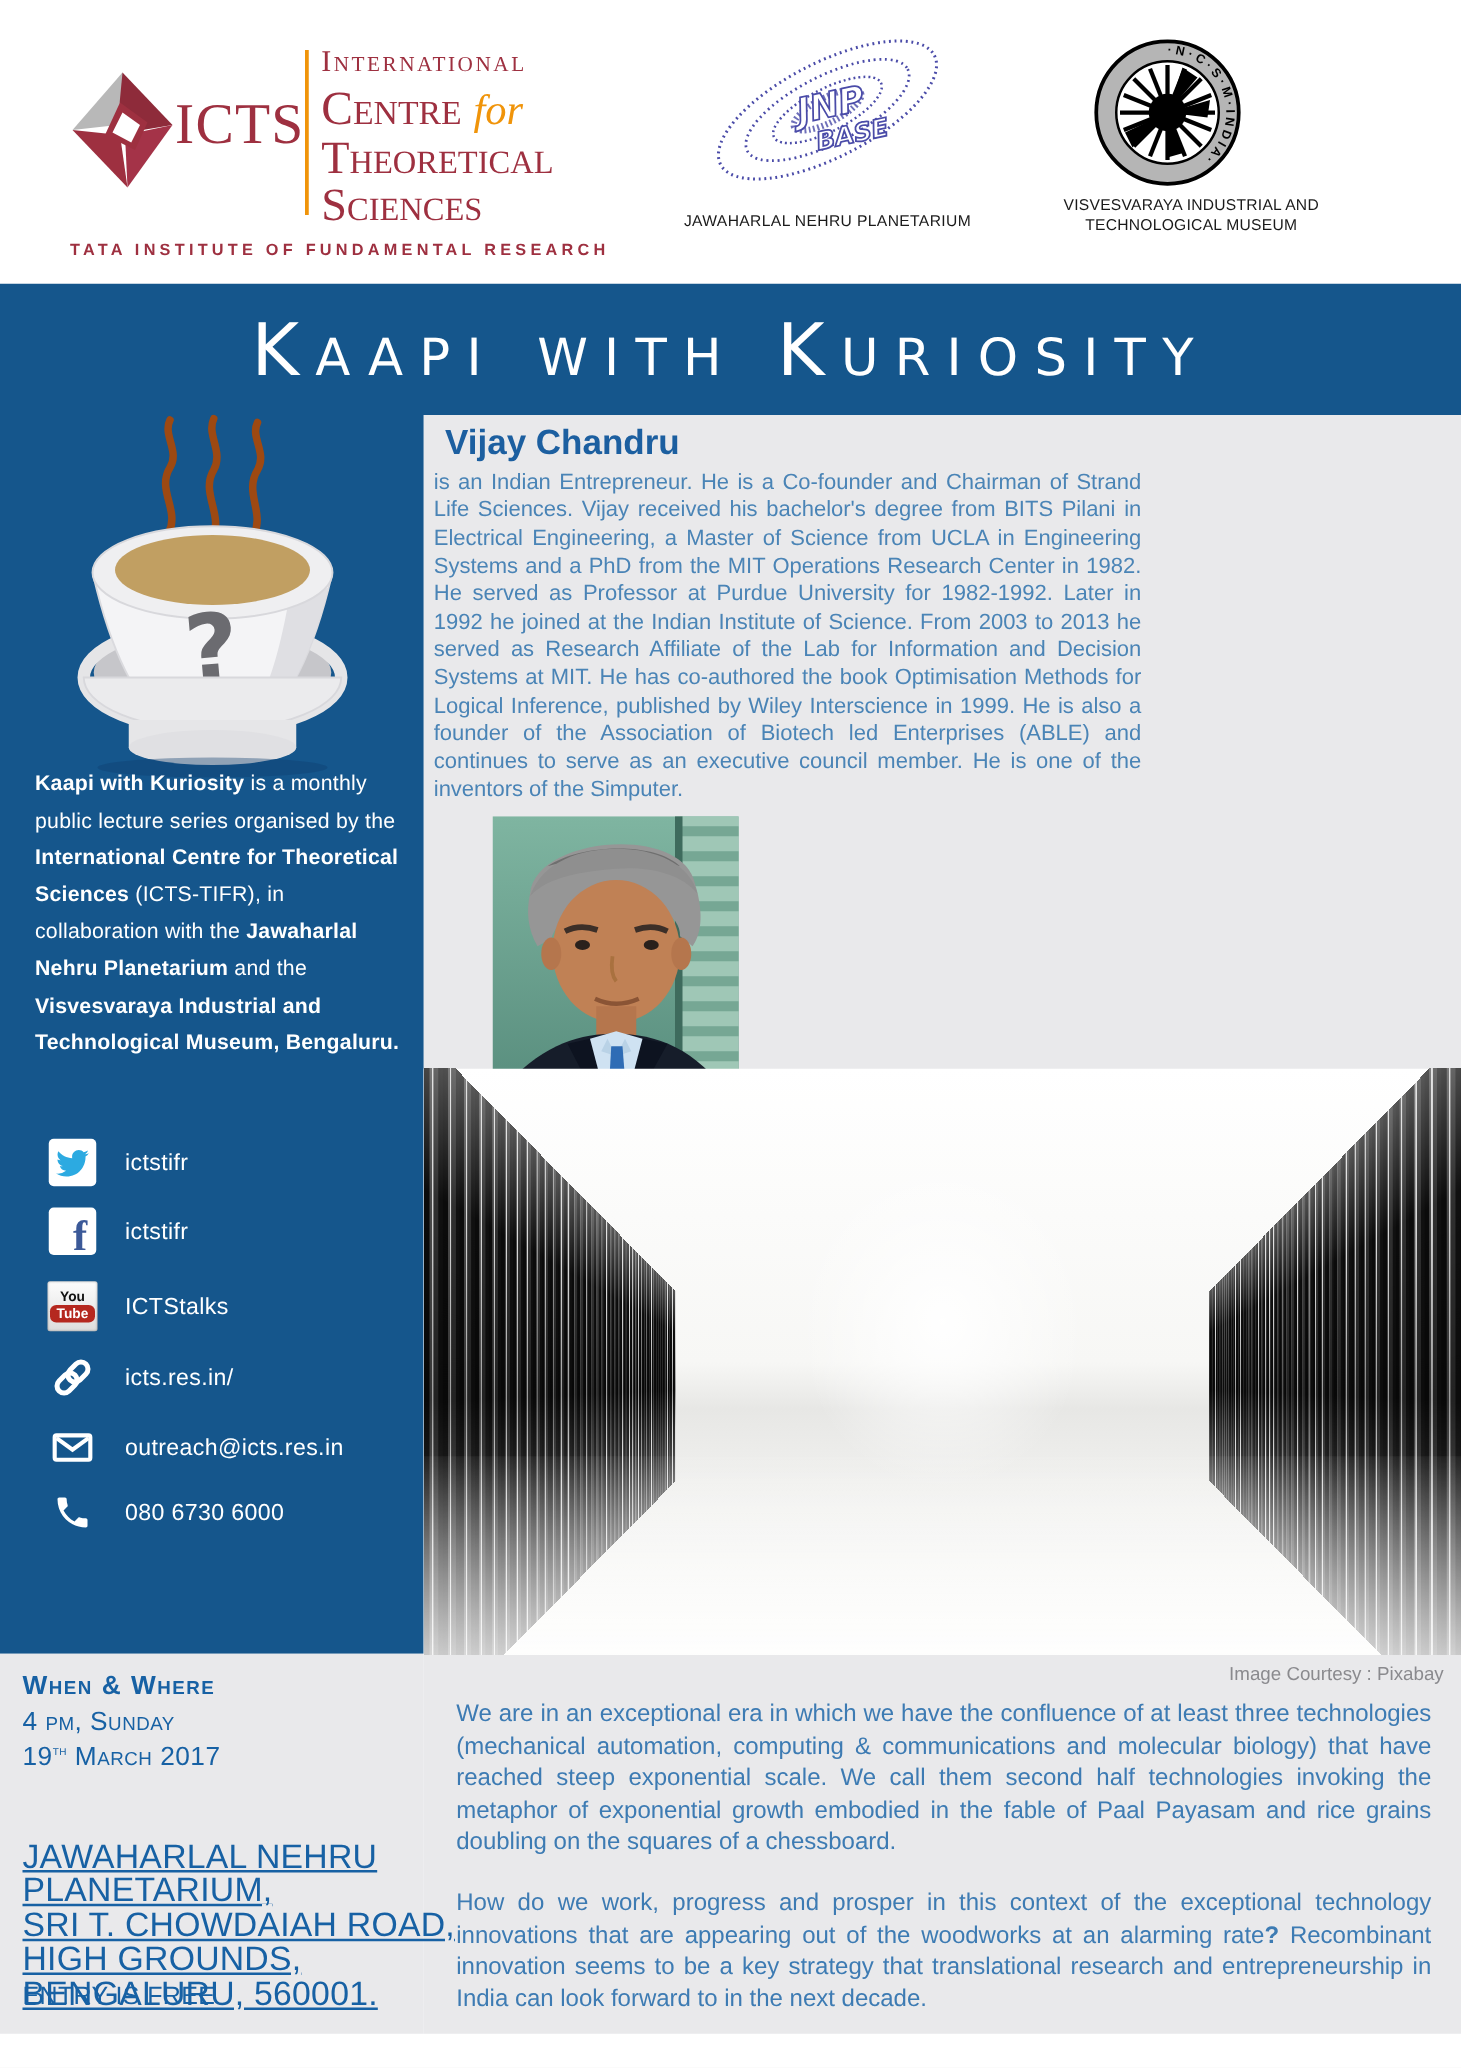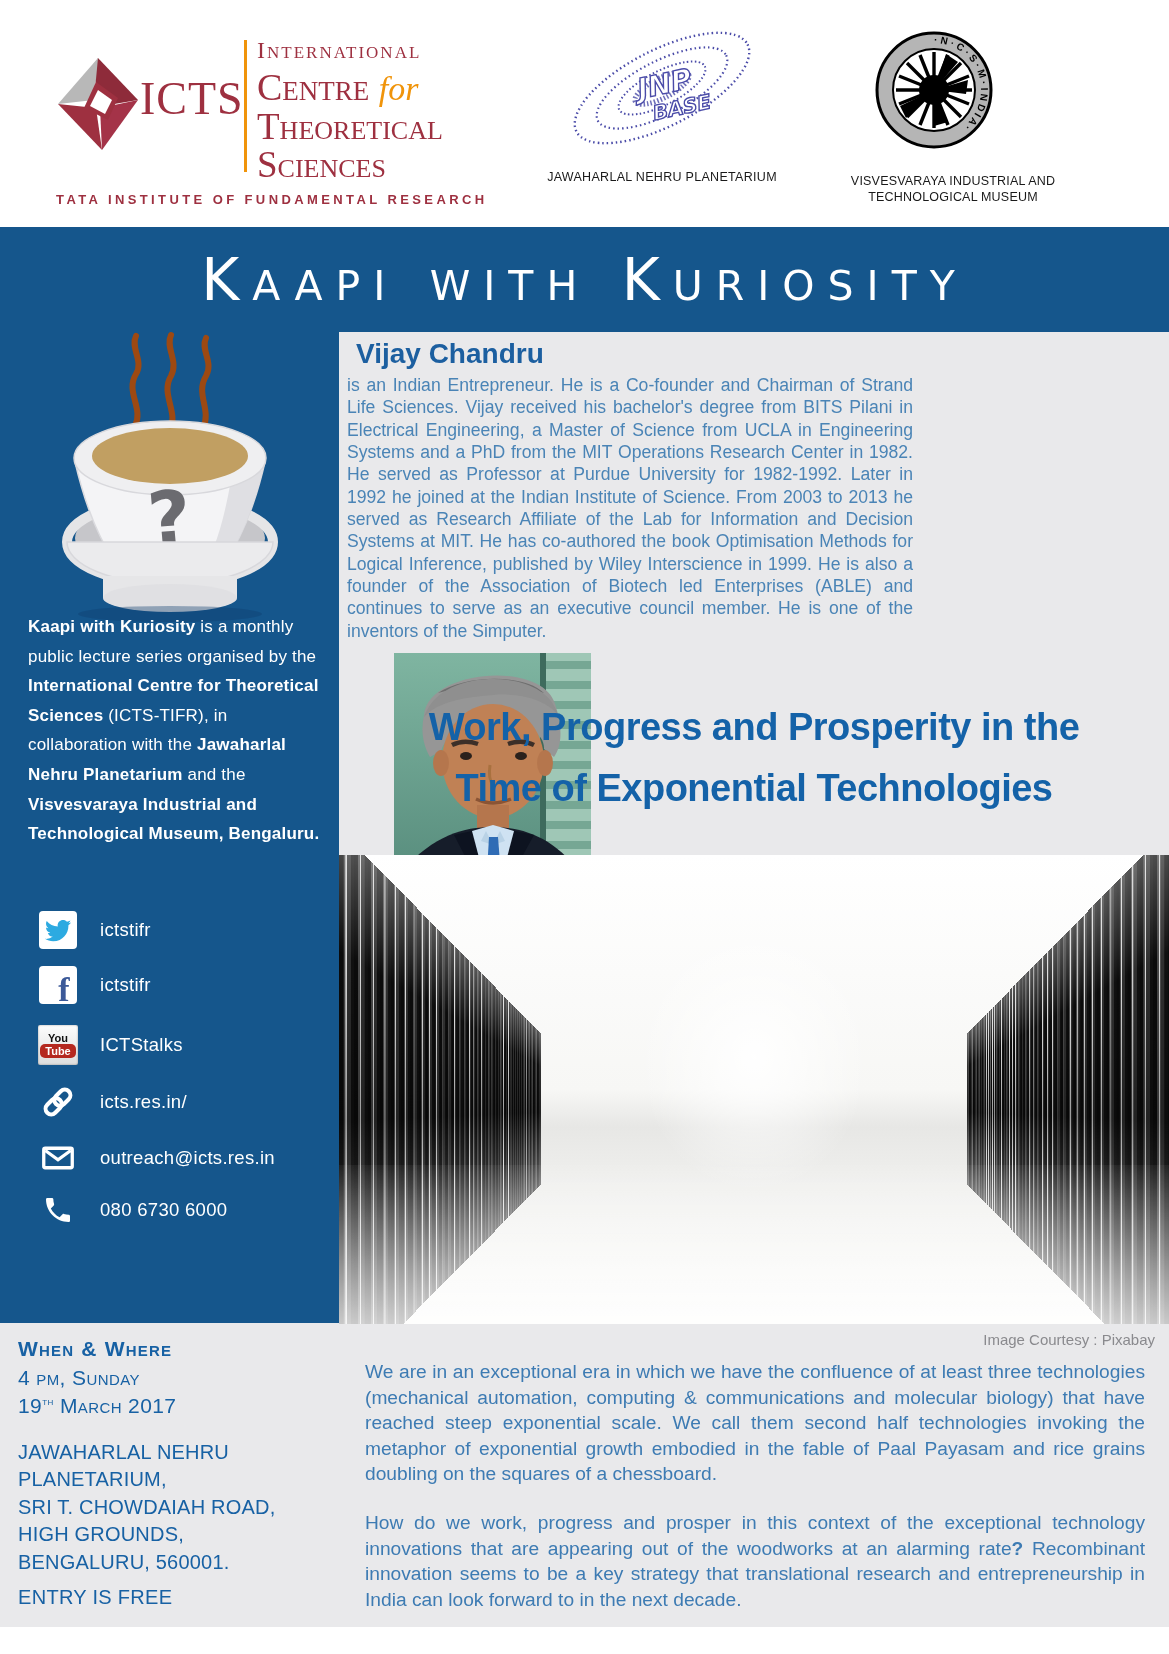--- a/index.html
+++ b/index.html
@@ -17,21 +17,21 @@
   .icts-name .l1{font-size:24px;letter-spacing:2px;margin-bottom:6px;}
   .icts-name .l2{font-size:38px;margin-bottom:2px;}
   .icts-name .l2 .for{font-variant:normal;font-style:italic;color:#F0940A;font-size:34px;text-align:center;}
   .icts-name .l3,.icts-name .l4{font-size:37px;margin-top:1px;}
   .icts-tagline{position:absolute;left:56px;top:192px;font-size:13px;font-weight:700;color:#9E3040;
       letter-spacing:3.4px;white-space:nowrap;}
   .jnp-logo{position:absolute;left:552px;top:22px;width:220px;height:140px;}
   .jnp-caption{position:absolute;left:532px;top:170px;width:260px;text-align:center;
       font-size:12.5px;color:#1a1a1a;letter-spacing:.3px;}
   .vitm-logo{position:absolute;left:872px;top:28px;width:125px;height:125px;}
-  .vitm-caption{position:absolute;left:808px;top:173px;width:290px;text-align:center;
+  .vitm-caption{position:absolute;left:808px;top:156px;width:290px;text-align:center;
       font-size:12.5px;color:#1a1a1a;line-height:16px;letter-spacing:.2px;}
 
   
   .banner{position:absolute;left:0;top:227px;width:1169px;height:105px;background:#15568C;
       display:flex;align-items:center;justify-content:center;}
   .banner .t{font-family:"DejaVu Sans",sans-serif;font-variant:small-caps;font-weight:400;
       font-size:58px;color:#ffffff;letter-spacing:13px;}
 
   
   .sidebar{position:absolute;left:0;top:332px;width:339px;height:991px;background:#15568C;}
@@ -92,21 +92,21 @@
       font-size:19.2px;line-height:25.6px;text-align:justify;}
   .abstract p{margin:0 0 23px 0;}
   .abstract b{font-weight:700;}
 
   
   .ww{color:#1761A4;position:absolute;left:18px;}
   .ww-heading{top:1337px;font-size:21px;font-weight:700;font-variant:small-caps;letter-spacing:1.2px;}
   .ww-time{top:1366px;font-size:21px;font-variant:small-caps;letter-spacing:.4px;}
   .ww-date{top:1394px;font-size:21px;font-variant:small-caps;letter-spacing:.4px;}
   .ww-date sup{font-size:.55em;}
-  .ww-venue{top:1439px;font-size:20px;line-height:27.4px;letter-spacing:.2px;}
+  .ww-venue{top:1472px;font-size:27px;line-height:27.4px;letter-spacing:.2px;text-decoration:underline;}
   .ww-entry{top:1586px;font-size:20px;letter-spacing:.3px;}
 
   
   .footer{position:absolute;left:0;top:1627px;width:1169px;height:23px;background:#15568C;
       display:flex;align-items:center;justify-content:center;}
   .footer .t{color:#ffffff;font-variant:small-caps;font-size:13.5px;letter-spacing:.6px;white-space:nowrap;}
 </style>
 </head>
 <body>
 
@@ -306,24 +306,20 @@
       <path d="M0,280 L8,218 C40,182 70,174 98,174 C132,174 162,186 190,224 L197,280 Z" fill="#161D2A"></path>
       <path d="M60,182 L96,174 L90,240 Z" fill="#0D1320"></path>
       <path d="M140,182 L102,174 L108,240 Z" fill="#0D1320"></path>
       <polygon points="78,178 99,172 120,178 110,216 88,216" fill="#CFE2F2"></polygon>
       <polygon points="92,178 99,192 87,188" fill="#B9D2E6"></polygon>
       <polygon points="106,178 99,192 111,188" fill="#B9D2E6"></polygon>
       <polygon points="95,184 104,184 108,236 100,250 92,236" fill="#2F6CB5"></polygon>
     </svg>
   </div>
 
-  <div class="talk-title">
-    <div>Work, Progress and Prosperity in the</div>
-    <div>Time of Exponential Technologies</div>
-  </div>
 
   <div class="hero">
     <div class="wall left"></div>
     <div class="wall right"></div>
     <div class="hero-glow"></div>
     <div class="floor-glare"></div>
   </div>
   <div class="hero-caption">Image Courtesy : Pixabay</div>
 
   <div class="abstract">

